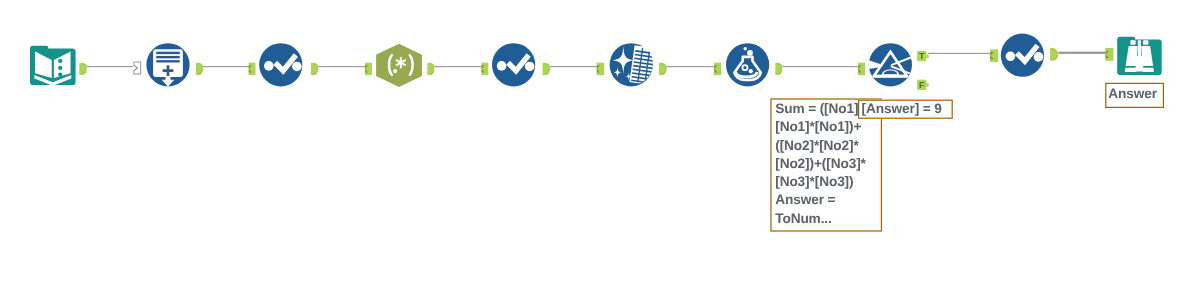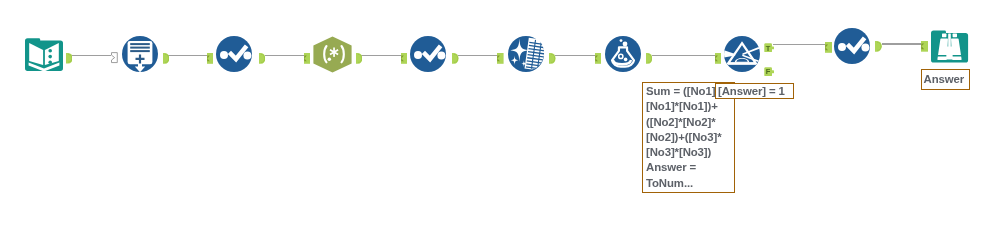--- a/index.html
+++ b/index.html
@@ -246,21 +246,21 @@
       <text x="8.3" y="15.4" text-anchor="middle" font-family="Liberation Sans, sans-serif" font-size="15" font-weight="bold" fill="#4c6b1c">T</text>
     </svg>
   </div>
   <div class="anchor" style="left:764.0px;top:62.2px;width:10.0px;height:9.6px;">
     <svg width="100%" height="100%" viewBox="0 0 20 20" preserveAspectRatio="none">
       <path d="M15.6,7.0 h2.6 a3,3 0 0 1 0,6 h-2.6 z" fill="#aed557"></path>
       <rect x="0.6" y="0.6" width="15.4" height="18.8" rx="2.4" fill="#aed557"></rect>
       <text x="8.3" y="15.4" text-anchor="middle" font-family="Liberation Sans, sans-serif" font-size="15" font-weight="bold" fill="#4c6b1c">F</text>
     </svg>
   </div>
-  <div class="anno" style="left:715px;top:82.5px;width:79px;height:16px;padding:0px 2px;">[Answer] = 1</div>
+  <div class="anno" style="left:715px;top:82.5px;width:79px;height:16px;padding:0px 2px;">[Answer] = 9</div>
 
   <div class="anchor" style="left:824.5px;top:38.5px;width:7.0px;height:10.8px;">
     <svg width="100%" height="100%" viewBox="0 0 10 16" preserveAspectRatio="none">
       <rect x="0" y="0" width="10" height="16" fill="#aed557"></rect>
       <path d="M0.4,3.6 h4.0 l-3.6,4.4 l3.6,4.4 h-4.0 z" fill="#7f9b2f"></path>
     </svg>
   </div>
   <div class="node" style="left:834px;top:28px;width:36px;height:36px;">
     <svg width="36" height="36" viewBox="0 0 36 36">
       <circle cx="18" cy="18" r="18" fill="#205c96"></circle>

